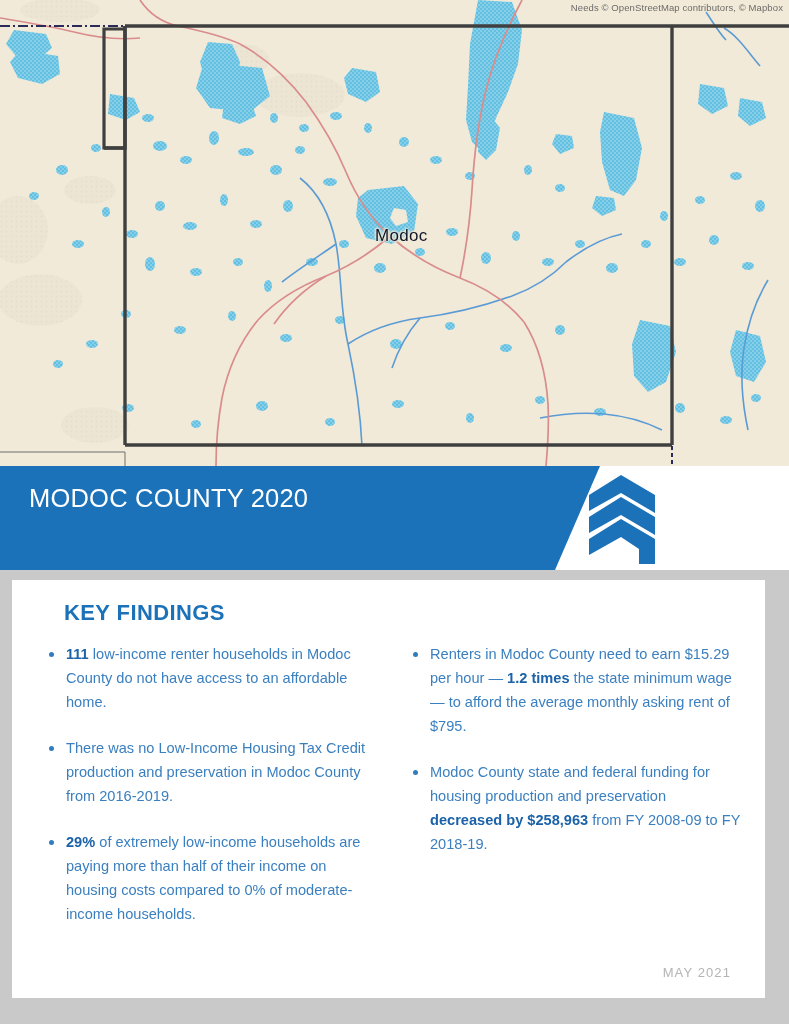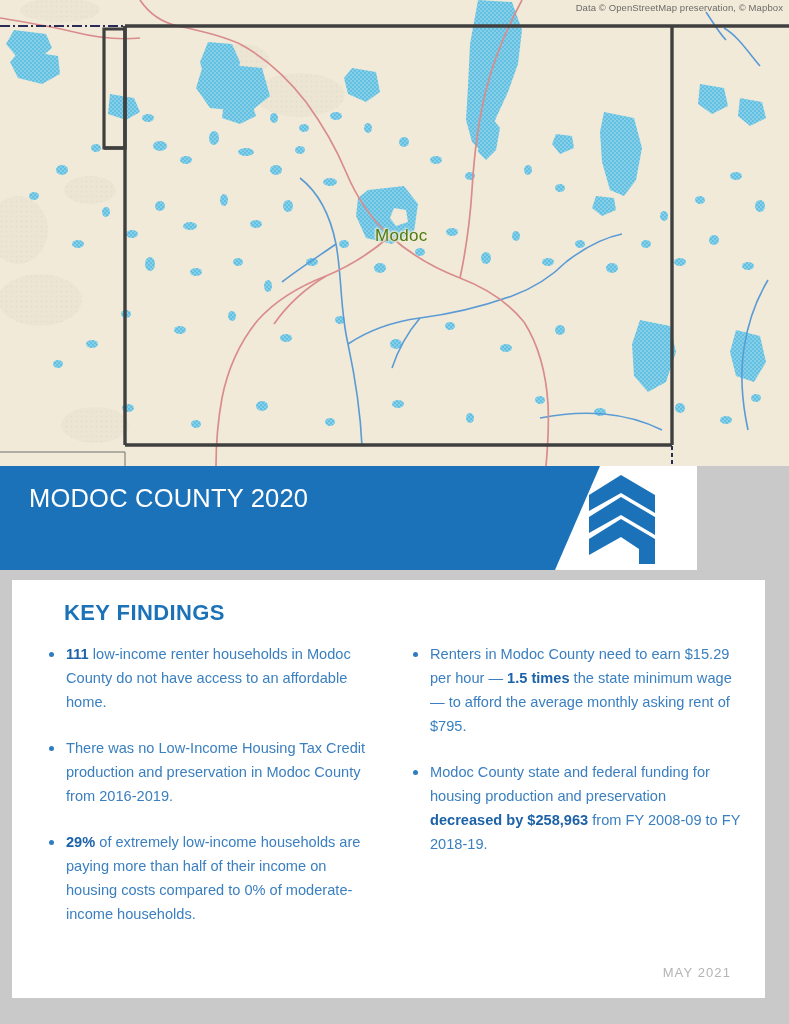--- a/index.html
+++ b/index.html
@@ -41,32 +41,32 @@
     font-family: "Liberation Sans", sans-serif;
     z-index: 6;
     text-shadow: 0 0 2px #f2ead8, 0 0 2px #f2ead8, 0 0 3px #f2ead8;
   }
 
   .map-label {
     position: absolute;
     left: 375px;
     top: 226px;
     font-size: 17px;
-    color: #4d7c0f;
+    color: #0f172a;
     font-family: "Liberation Sans", sans-serif;
     letter-spacing: 0.3px;
     z-index: 6;
     text-shadow: 0 0 3px #f2ead8, 0 0 3px #f2ead8, 1px 1px 2px #f2ead8, -1px -1px 2px #f2ead8;
   }
 
   
   .banner {
     position: absolute;
     left: 0; top: 466px;
-    width: 697px;
+    width: 789px;
     height: 104px;
     background: #ffffff;
     overflow: hidden;
   }
   .banner-blue {
     position: absolute;
     left: 0; top: 0;
     width: 600px;
     height: 104px;
     background: #1b72b8;
@@ -372,21 +372,21 @@
       <g fill="none" stroke="#3f3f3f" stroke-width="3.2">
         <path d="M125 29 L104 29 L104 148 L125 148"></path>
       </g>
 
       <g>
         <path d="M672 446 L672 466" fill="none" stroke="#2b2b5a" stroke-width="2" stroke-dasharray="4 3"></path>
       </g>
     </svg>
 
     <div class="map-label">Modoc</div>
-    <div class="map-attrib">Data © OpenStreetMap preservation, © Mapbox</div>
+    <div class="map-attrib">Needs © OpenStreetMap contributors, © Mapbox</div>
   </div>
 
   <div class="banner">
     <div class="banner-blue"></div>
     <div class="banner-title">
       <span class="line1">MODOC COUNTY 2020</span>
     </div>
   </div>
 
   <div class="logo">
@@ -405,21 +405,21 @@
     <div class="columns">
       <div class="col">
         <ul class="findings" id="left-list">
             <li><b>111</b><span> low-income renter households in Modoc County do not have access to an affordable home.</span></li>
             <li><span>There was no Low-Income Housing Tax Credit production and preservation in Modoc County from 2016-2019.</span></li>
             <li><b>29%</b><span> of extremely low-income households are paying more than half of their income on housing costs compared to 0% of moderate-income households.</span></li>
           </ul>
       </div>
       <div class="col">
         <ul class="findings" id="right-list">
-            <li><span>Renters in Modoc County need to earn $15.29 per hour — </span><b>1.5 times</b><span> the state minimum wage — to afford the average monthly asking rent of $795.</span></li>
+            <li><span>Renters in Modoc County need to earn $15.29 per hour — </span><b>1.2 times</b><span> the state minimum wage — to afford the average monthly asking rent of $795.</span></li>
             <li><span>Modoc County state and federal funding for housing production and preservation </span><b>decreased by $258,963</b><span> from FY 2008-09 to FY 2018-19.</span></li>
           </ul>
       </div>
     </div>
 
     <div class="footer-date">MAY 2021</div>
   </div>
 
 </div>
 

